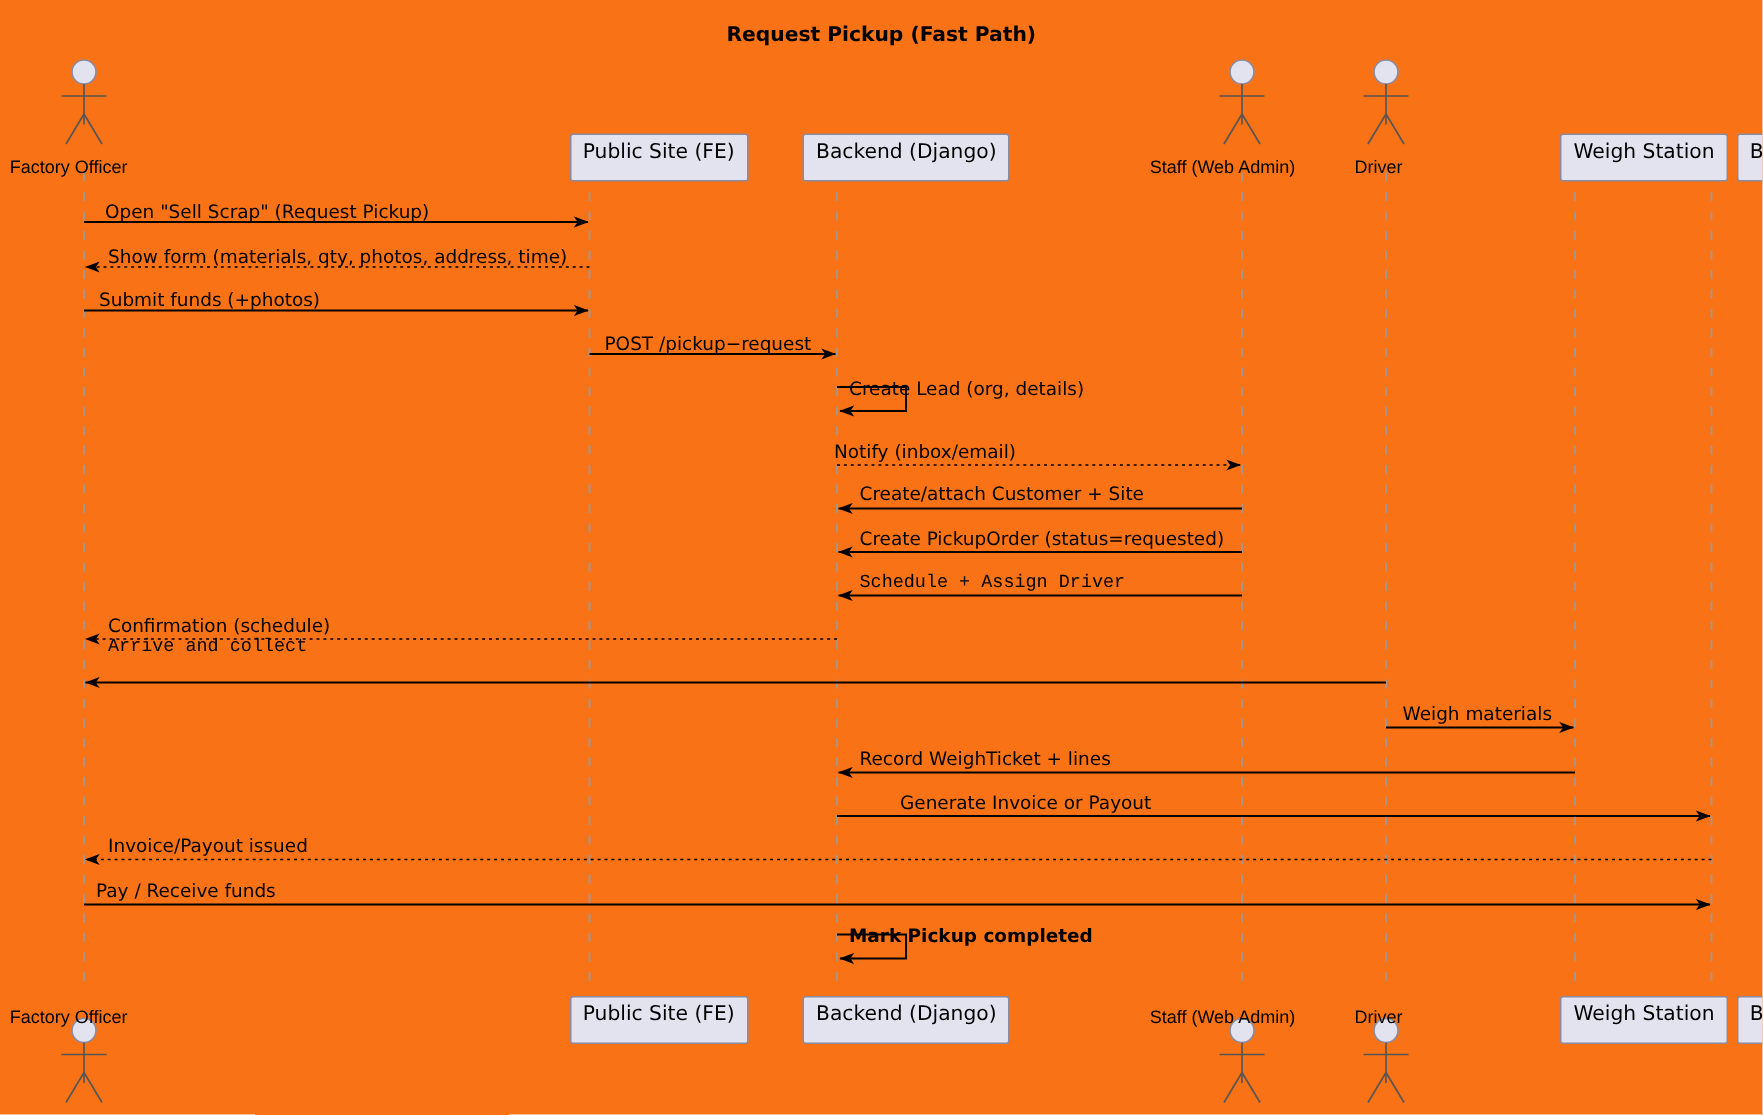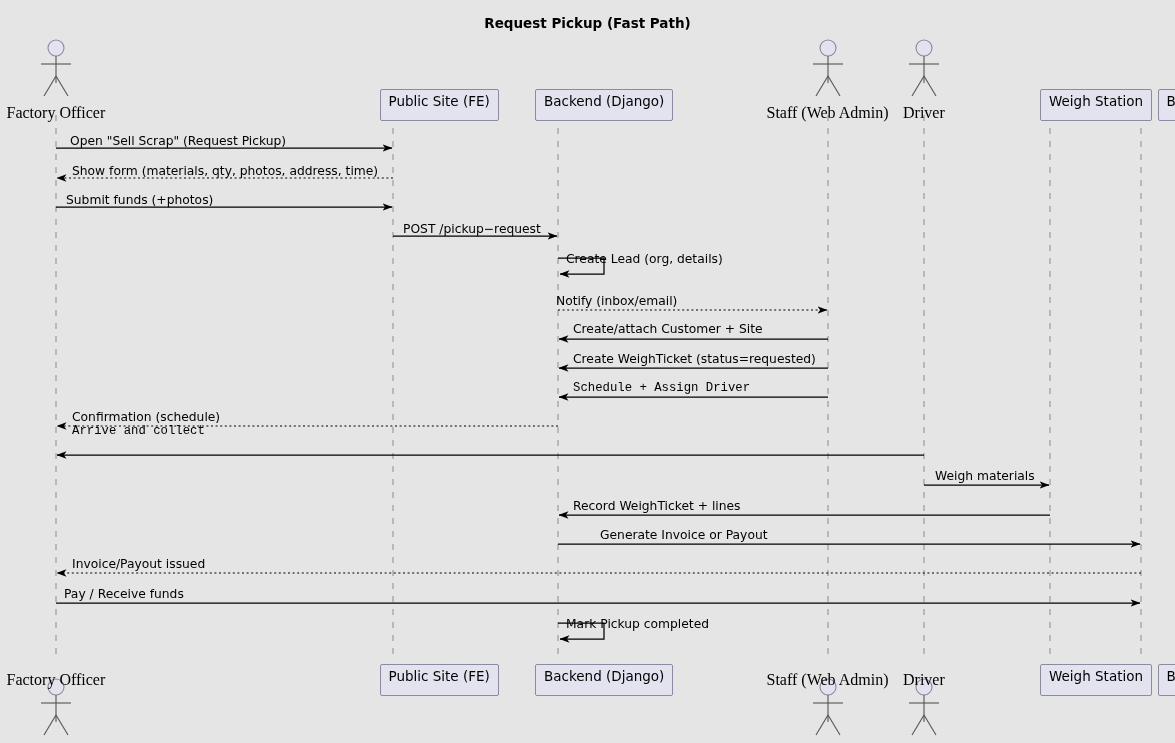--- a/index.html
+++ b/index.html
@@ -9,21 +9,21 @@
   }
   body {
     font-family: "DejaVu Sans", "Liberation Sans", sans-serif;
     color: #000000;
   }
   #diagram {
     position: relative;
     width: 1175px;
     height: 743px;
     overflow: hidden;
-    background: #e5e5e5;
+    background: #f97316;
   }
   #svg-layer {
     position: absolute;
     left: 0;
     top: 0;
     width: 1175px;
     height: 743px;
   }
   .diagram-title {
     position: absolute;
@@ -47,25 +47,25 @@
     text-align: center;
     white-space: nowrap;
     line-height: 22px;
     height: 32px;
     padding: 0 8px;
     font-family: "DejaVu Sans", "Liberation Sans", sans-serif;
     margin-left: 46px;
   }
   .actor-label {
     position: absolute;
-    font-size: 16px;
+    font-size: 12px;
     white-space: nowrap;
     text-align: center;
     color: #000;
-    font-family: Liberation Serif, serif;
+    font-family: Liberation Sans, sans-serif;
   }
   .msg-label {
     position: absolute;
     font-size: 12.3px;
     white-space: nowrap;
     color: #000;
     font-family: "DejaVu Sans", "Liberation Sans", sans-serif;
   }
 </style>
 </head>
@@ -179,25 +179,25 @@
       <div class="lifeline-box" style="top: 664px; left: 1111.5px;">Billing</div>
     </div>
   <div id="message-labels">
       <div class="msg-label" style="left: 70px; top: 134px;">Open "Sell Scrap" (Request Pickup)</div>
       <div class="msg-label" style="left: 72px; top: 164px;">Show form (materials, qty, photos, address, time)</div>
       <div class="msg-label" style="left: 66px; top: 193px;">Submit funds (+photos)</div>
       <div class="msg-label" style="left: 403px; top: 222px;">POST /pickup−request</div>
       <div class="msg-label" style="left: 566px; top: 252px;">Create Lead (org, details)</div>
       <div class="msg-label" style="left: 556px; top: 294px;">Notify (inbox/email)</div>
       <div class="msg-label" style="left: 573px; top: 322px;">Create/attach Customer + Site</div>
-      <div class="msg-label" style="left: 573px; top: 352px;">Create WeighTicket (status=requested)</div>
+      <div class="msg-label" style="left: 573px; top: 352px;">Create PickupOrder (status=requested)</div>
       <div class="msg-label" style="left: 573px; top: 381px; font-family: Liberation Mono, monospace;">Schedule + Assign Driver</div>
       <div class="msg-label" style="left: 72px; top: 410px; text-align: right;">Confirmation (schedule)</div>
       <div class="msg-label" style="left: 72px; top: 424px; font-family: Liberation Mono, monospace;">Arrive and collect</div>
       <div class="msg-label" style="left: 935px; top: 469px;">Weigh materials</div>
       <div class="msg-label" style="left: 573px; top: 499px;">Record WeighTicket + lines</div>
       <div class="msg-label" style="left: 566px; top: 528px; margin-left: 34px;">Generate Invoice or Payout</div>
       <div class="msg-label" style="left: 72px; top: 557px;">Invoice/Payout issued</div>
       <div class="msg-label" style="left: 64px; top: 587px;">Pay / Receive funds</div>
-      <div class="msg-label" style="left: 566px; top: 617px;">Mark Pickup completed</div>
+      <div class="msg-label" style="left: 566px; top: 617px; font-weight: bold;">Mark Pickup completed</div>
     </div>
 
 </div>
 
 </body></html>

